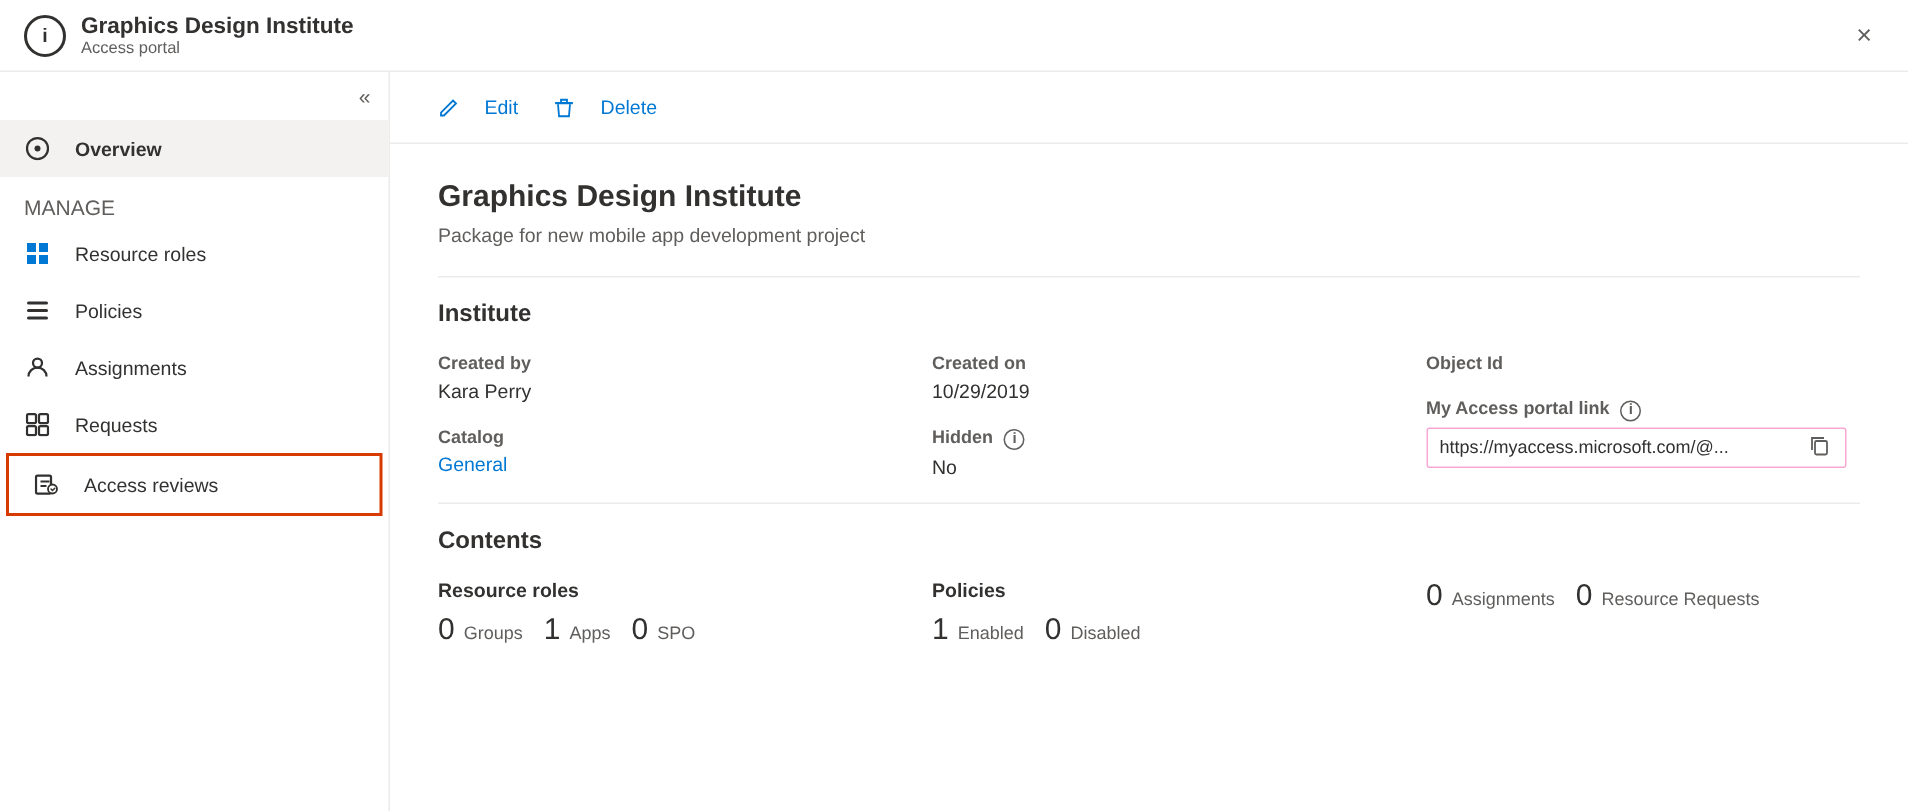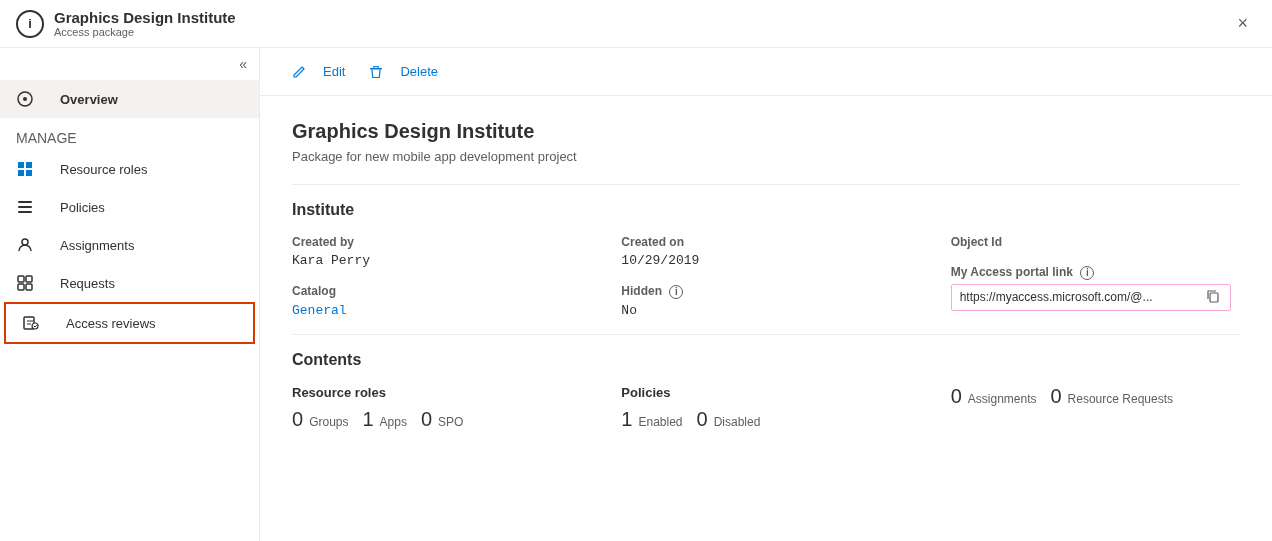--- a/index.html
+++ b/index.html
@@ -33,21 +33,21 @@
       width: 260px; min-width: 260px; border-right: 1px solid #edebe9;
       background: #fff; display: flex; flex-direction: column; overflow-y: auto;
     }
     .sidebar-collapse {
       display: flex; justify-content: flex-end; padding: 8px 12px;
     }
     .sidebar-collapse-btn {
       background: none; border: none; cursor: pointer; color: #605e5c; font-size: 14px;
     }
     .sidebar-nav-item {
-      display: flex; align-items: center; gap: 26px; padding: 10px 16px;
+      display: flex; align-items: center; gap: 16px; padding: 10px 16px;
       cursor: pointer; color: #323130; text-decoration: none; font-size: 13px;
     }
     .sidebar-nav-item.active { background: #f3f2f1; font-weight: 600; }
     .sidebar-section-label {
       padding: 12px 16px 4px 16px; font-size: 14px; font-weight: 400; color: #605e5c; text-transform: uppercase;
     }
     .nav-icon { width: 18px; height: 18px; display: flex; align-items: center; justify-content: center; flex-shrink: 0; }
 
     
     .content-area { flex: 1; overflow-y: auto; padding: 0; }
@@ -66,21 +66,21 @@
     
     .detail-content { padding: 24px 32px; }
     .detail-title { font-size: 20px; font-weight: 600; color: #323130; margin-bottom: 6px; }
     .detail-subtitle { font-size: 13px; color: #605e5c; margin-bottom: 20px; }
     .divider { border: none; border-top: 1px solid #edebe9; margin: 16px 0; }
 
     .section-title { font-size: 16px; font-weight: 600; color: #323130; margin-bottom: 16px; }
 
     .properties-grid { display: grid; grid-template-columns: 1fr 1fr 1fr; gap: 20px 40px; margin-bottom: 8px; }
     .prop-label { font-size: 12px; color: #605e5c; margin-bottom: 4px; font-weight: 700; }
-    .prop-value { font-size: 13px; color: #323130; font-family: Liberation Mono, monospace; }
+    .prop-value { font-size: 13px; color: #323130; }
     .prop-value.link { color: #0078d4; cursor: pointer; text-decoration: none; }
 
     .portal-link-container {
       display: flex; align-items: center; gap: 4px;
       border: 1px solid #f9a8d4; border-radius: 2px;
       padding: 4px 8px; background: #fff; max-width: 280px;
     }
     .portal-link-text { font-size: 12px; color: #323130; flex: 1; overflow: hidden; text-overflow: ellipsis; white-space: nowrap; }
     .copy-icon-btn { background: none; border: none; cursor: pointer; color: #605e5c; padding: 0 2px; }
 
@@ -105,21 +105,21 @@
     }
   </style>
 </head>
 <body>
 
 <div class="top-header">
   <div class="top-header-left">
     <div class="header-icon">i</div>
     <div class="header-title-block">
       <span class="header-title">Graphics Design Institute</span>
-      <span class="header-subtitle">Access package</span>
+      <span class="header-subtitle">Access portal</span>
     </div>
   </div>
   <button class="close-btn">×</button>
 </div>
 
 <div class="main-layout">
 
   <div class="sidebar">
     <div class="sidebar-collapse">
       <button class="sidebar-collapse-btn">«</button>

